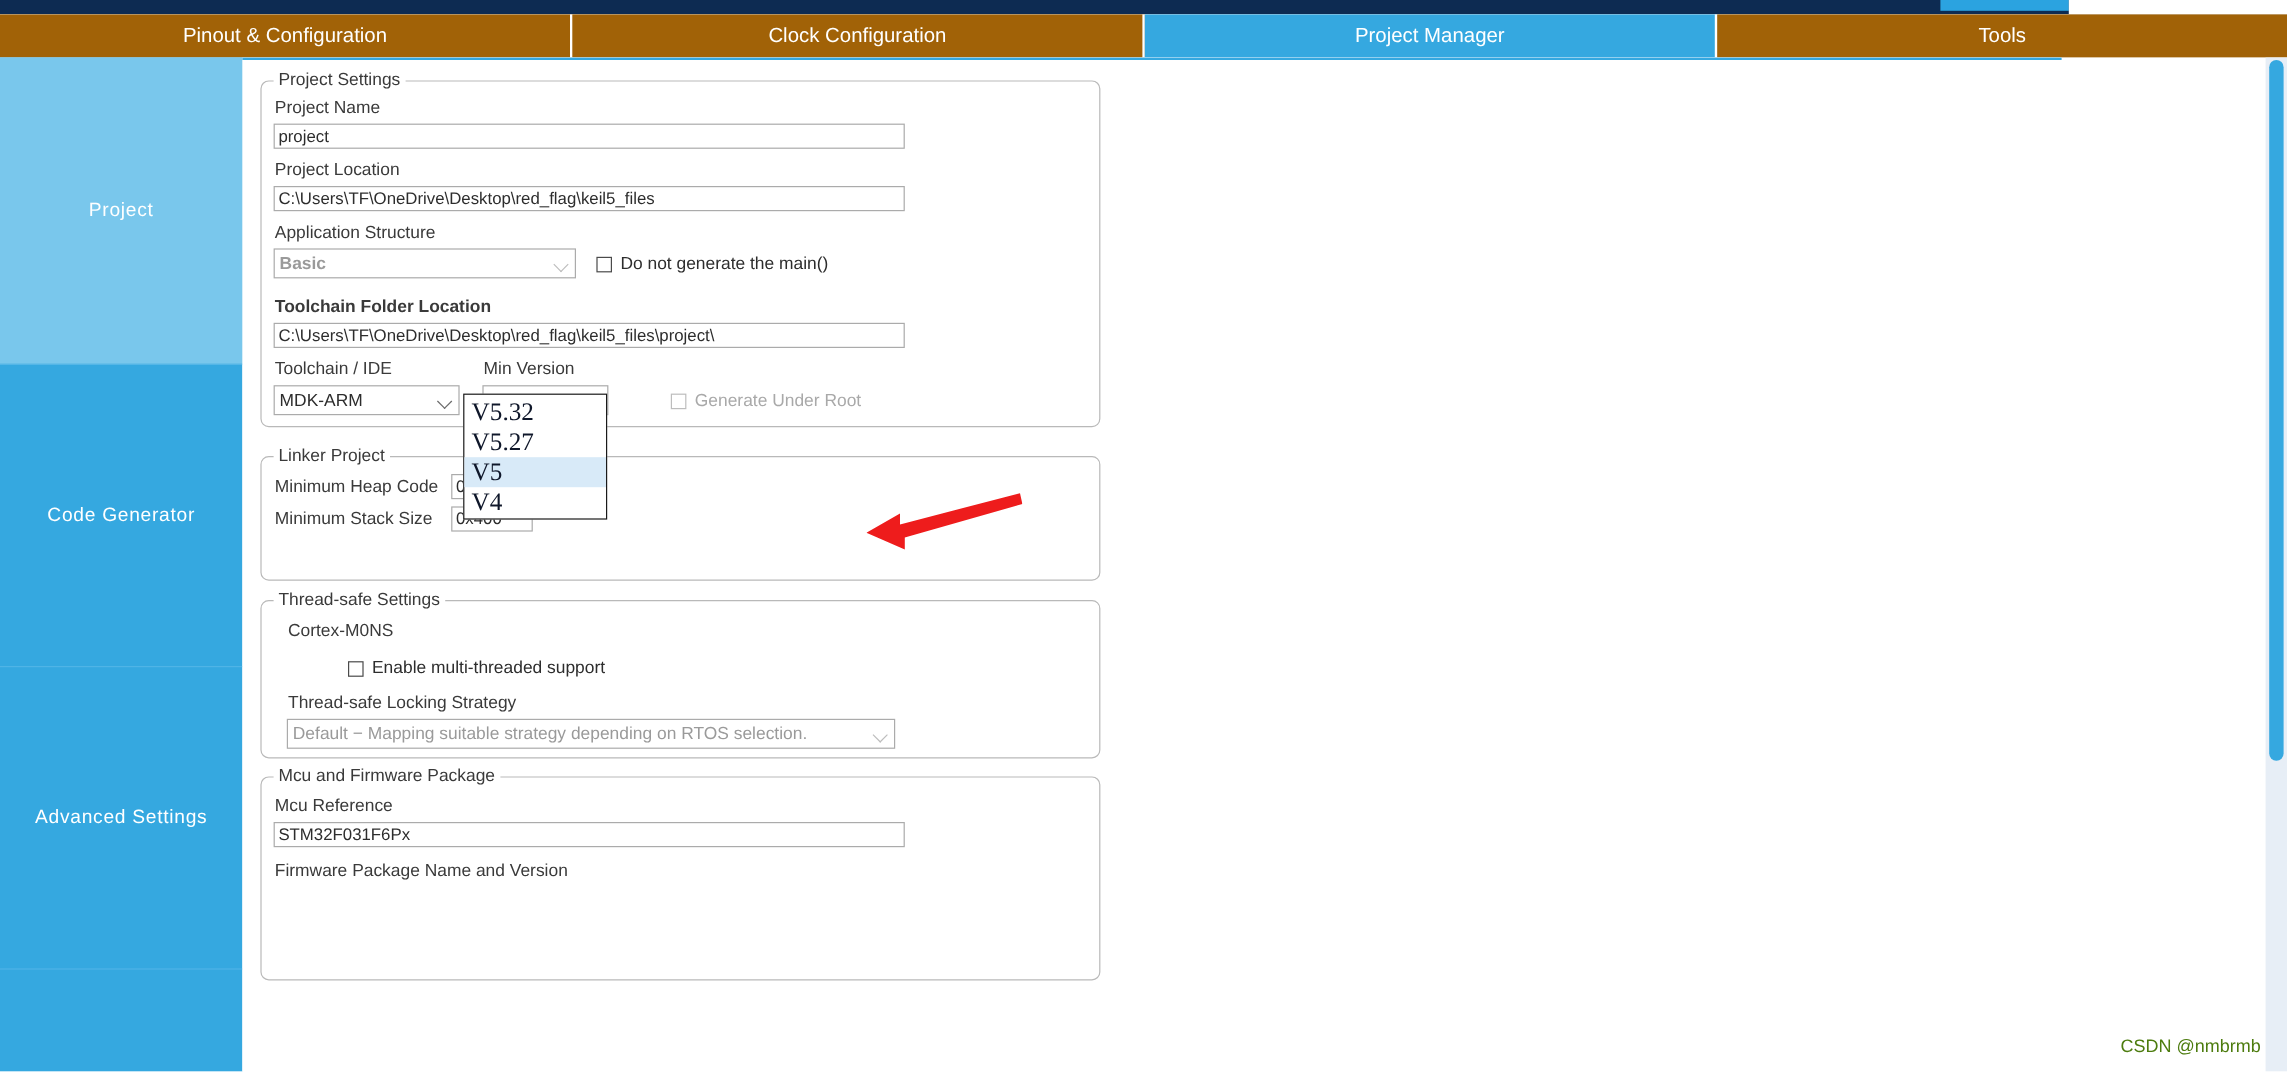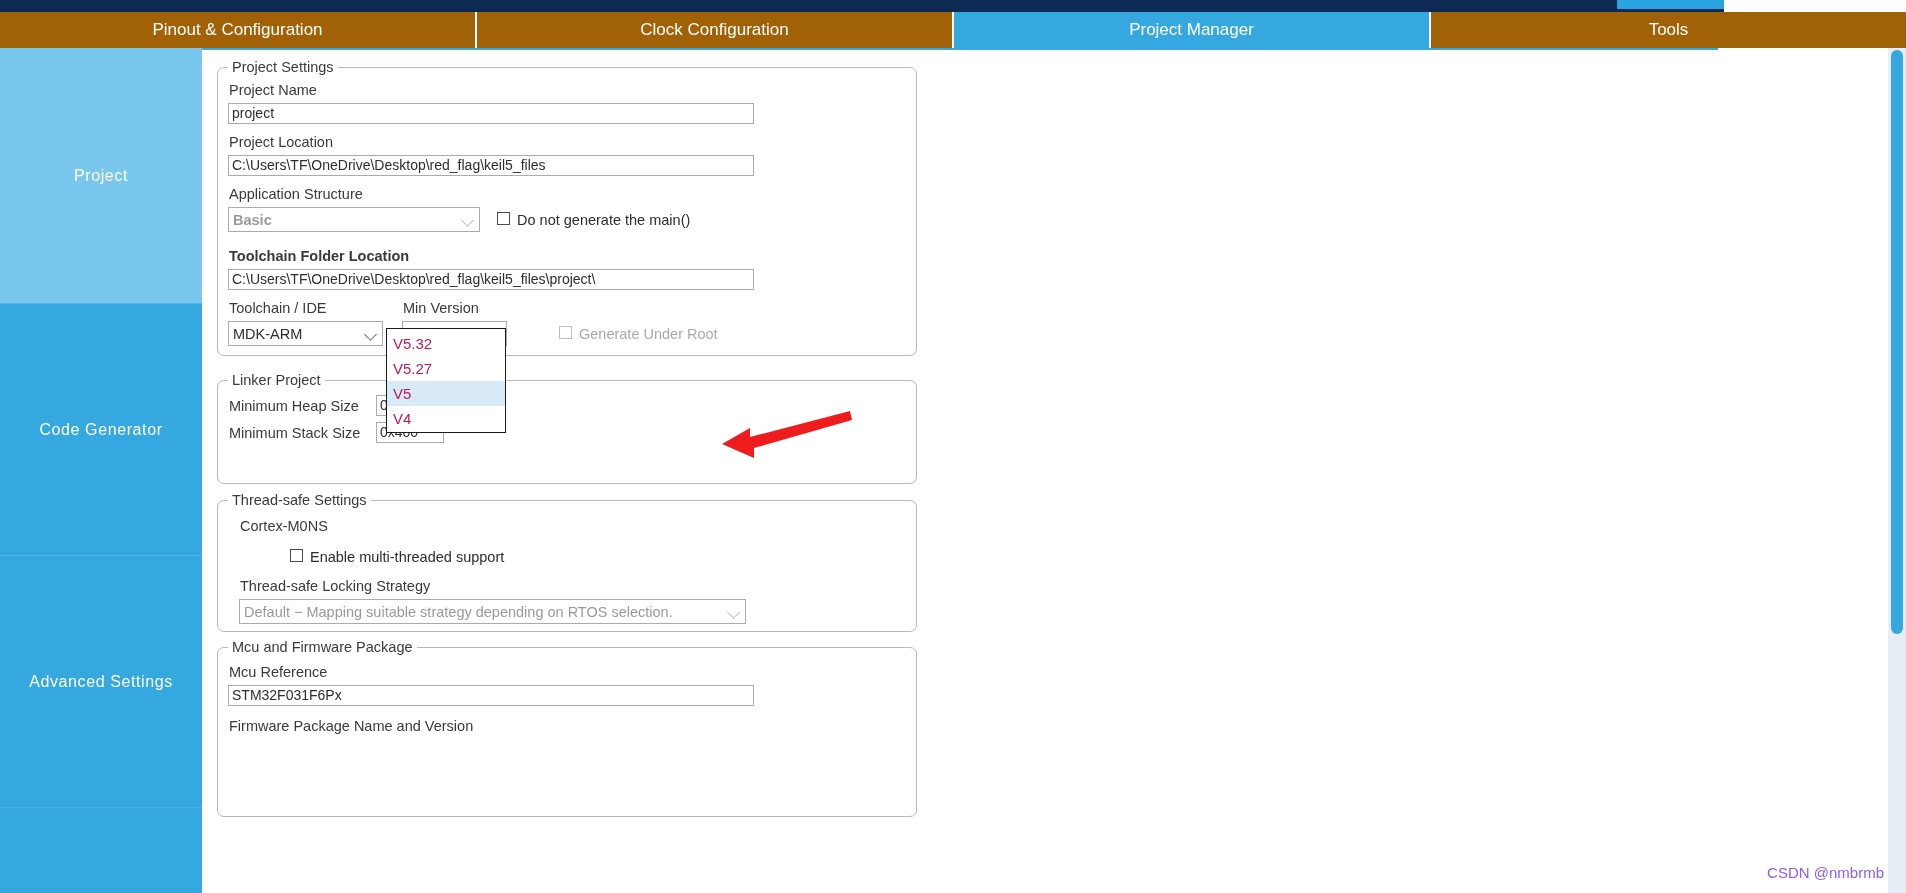--- a/index.html
+++ b/index.html
@@ -169,21 +169,21 @@
     width: 8px; height: 8px;
     border-left: 1.6px solid #6b6b6b;
     border-bottom: 1.6px solid #6b6b6b;
     transform: rotate(-45deg);
   }
   .combo.disabled .chev::before { border-color: #bdbdbd; }
 
   .chk-wrap {
     position: absolute;
     display: flex;
-    align-items: flex-start;
+    align-items: center;
     gap: 7px;
     font-size: 14.5px;
     color: #2d2d2d;
     cursor: pointer;
     user-select: none;
     white-space: nowrap;
   }
   .chk-wrap.disabled { color: #a9a9a9; cursor: default; }
   .chk-box {
     width: 13px; height: 13px;
@@ -201,24 +201,25 @@
     border: 1.6px solid #1a1a1a;
     background: #ffffff;
     z-index: 40;
     padding: 2px 0 1px 0;
   }
   .dd-opt {
     height: 25px;
     display: flex;
     align-items: center;
     padding-left: 6px;
-    font-size: 15px;
-    color: #be185d;
-    cursor: pointer;
-    user-select: none;
+    font-size: 21px;
+    color: #0f172a;
+    cursor: pointer;
+    user-select: none;
+    font-family: Liberation Serif, serif;
   }
   .dd-opt.sel { background: #d8eaf8; }
 
   
   .arrow-svg {
     position: absolute;
     left: 520px; top: 358px;
     width: 130px; height: 70px;
     z-index: 50;
     pointer-events: none;
@@ -237,21 +238,21 @@
     width: 12px; height: 584px;
     background: #35a8e0;
     border-radius: 6px;
     cursor: pointer;
   }
 
   .watermark {
     position: absolute;
     right: 22px; bottom: 12px;
     font-size: 15px;
-    color: #8b5cf6;
+    color: #4d7c0f;
     user-select: none;
     white-space: nowrap;
   }
 </style>
 </head>
 <body>
 
 <div id="app">
 
   <div class="topstrip">
@@ -330,21 +331,21 @@
 
         <div class="chk-wrap disabled" style="left:341px; top:258px;">
           <span class="chk-box"></span>
           <span>Generate Under Root</span>
         </div>
       </div>
 
       <div class="group" id="grp-linker">
         <span class="group-title">Linker Project</span>
 
-        <span class="field-label" style="left:11px; top:17px;">Minimum Heap Size</span>
+        <span class="field-label" style="left:11px; top:17px;">Minimum Heap Code</span>
         <div class="textbox" style="left:158px; top:14px; width:68px;">0x200</div>
 
         <span class="field-label" style="left:11px; top:44px;">Minimum Stack Size</span>
         <div class="textbox" style="left:158px; top:41px; width:68px;">0x400</div>
       </div>
 
       <div class="group" id="grp-thread">
         <span class="group-title">Thread-safe Settings</span>
 
         <span class="field-label" style="left:22px; top:17px;">Cortex-M0NS</span>

